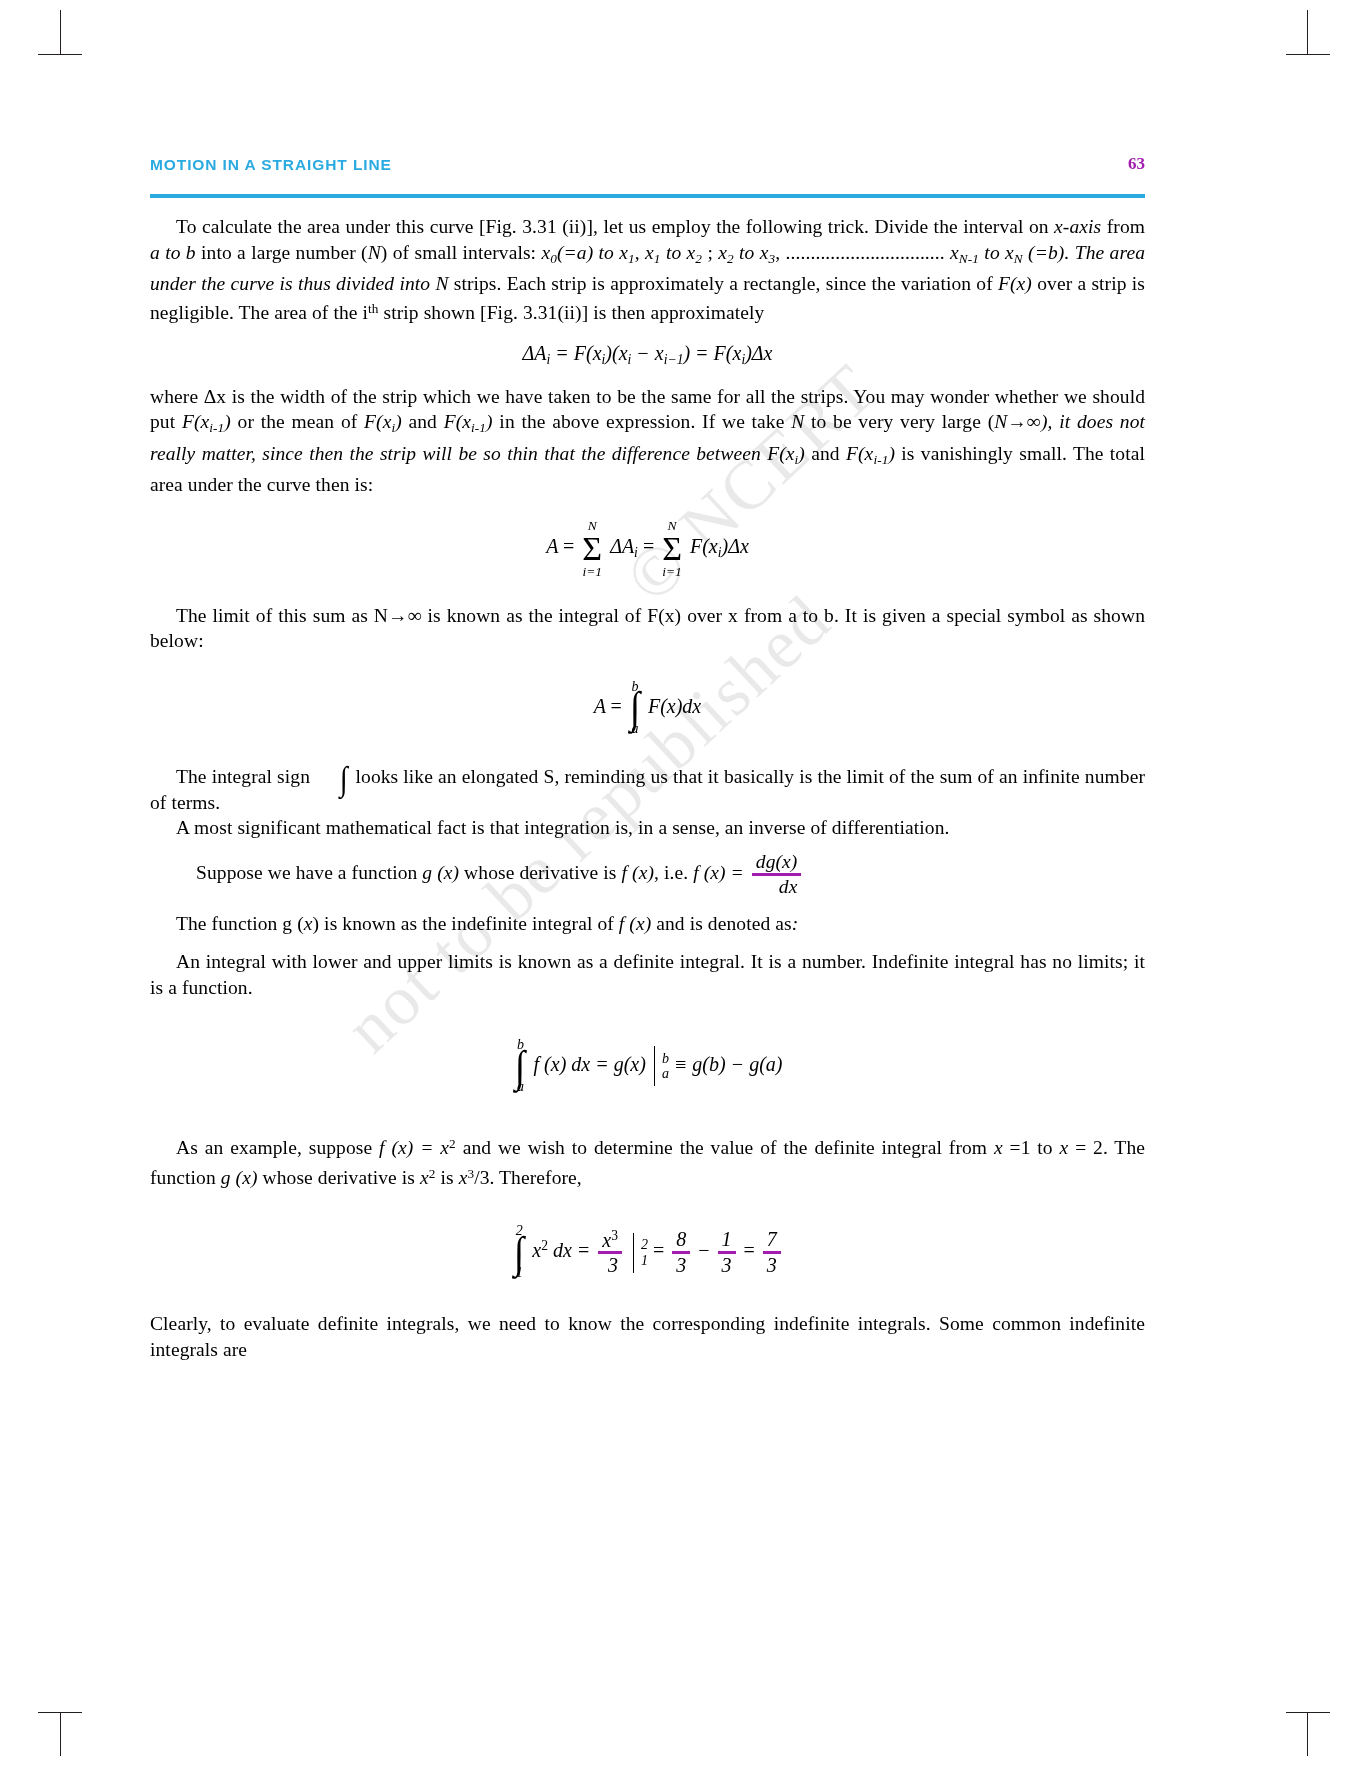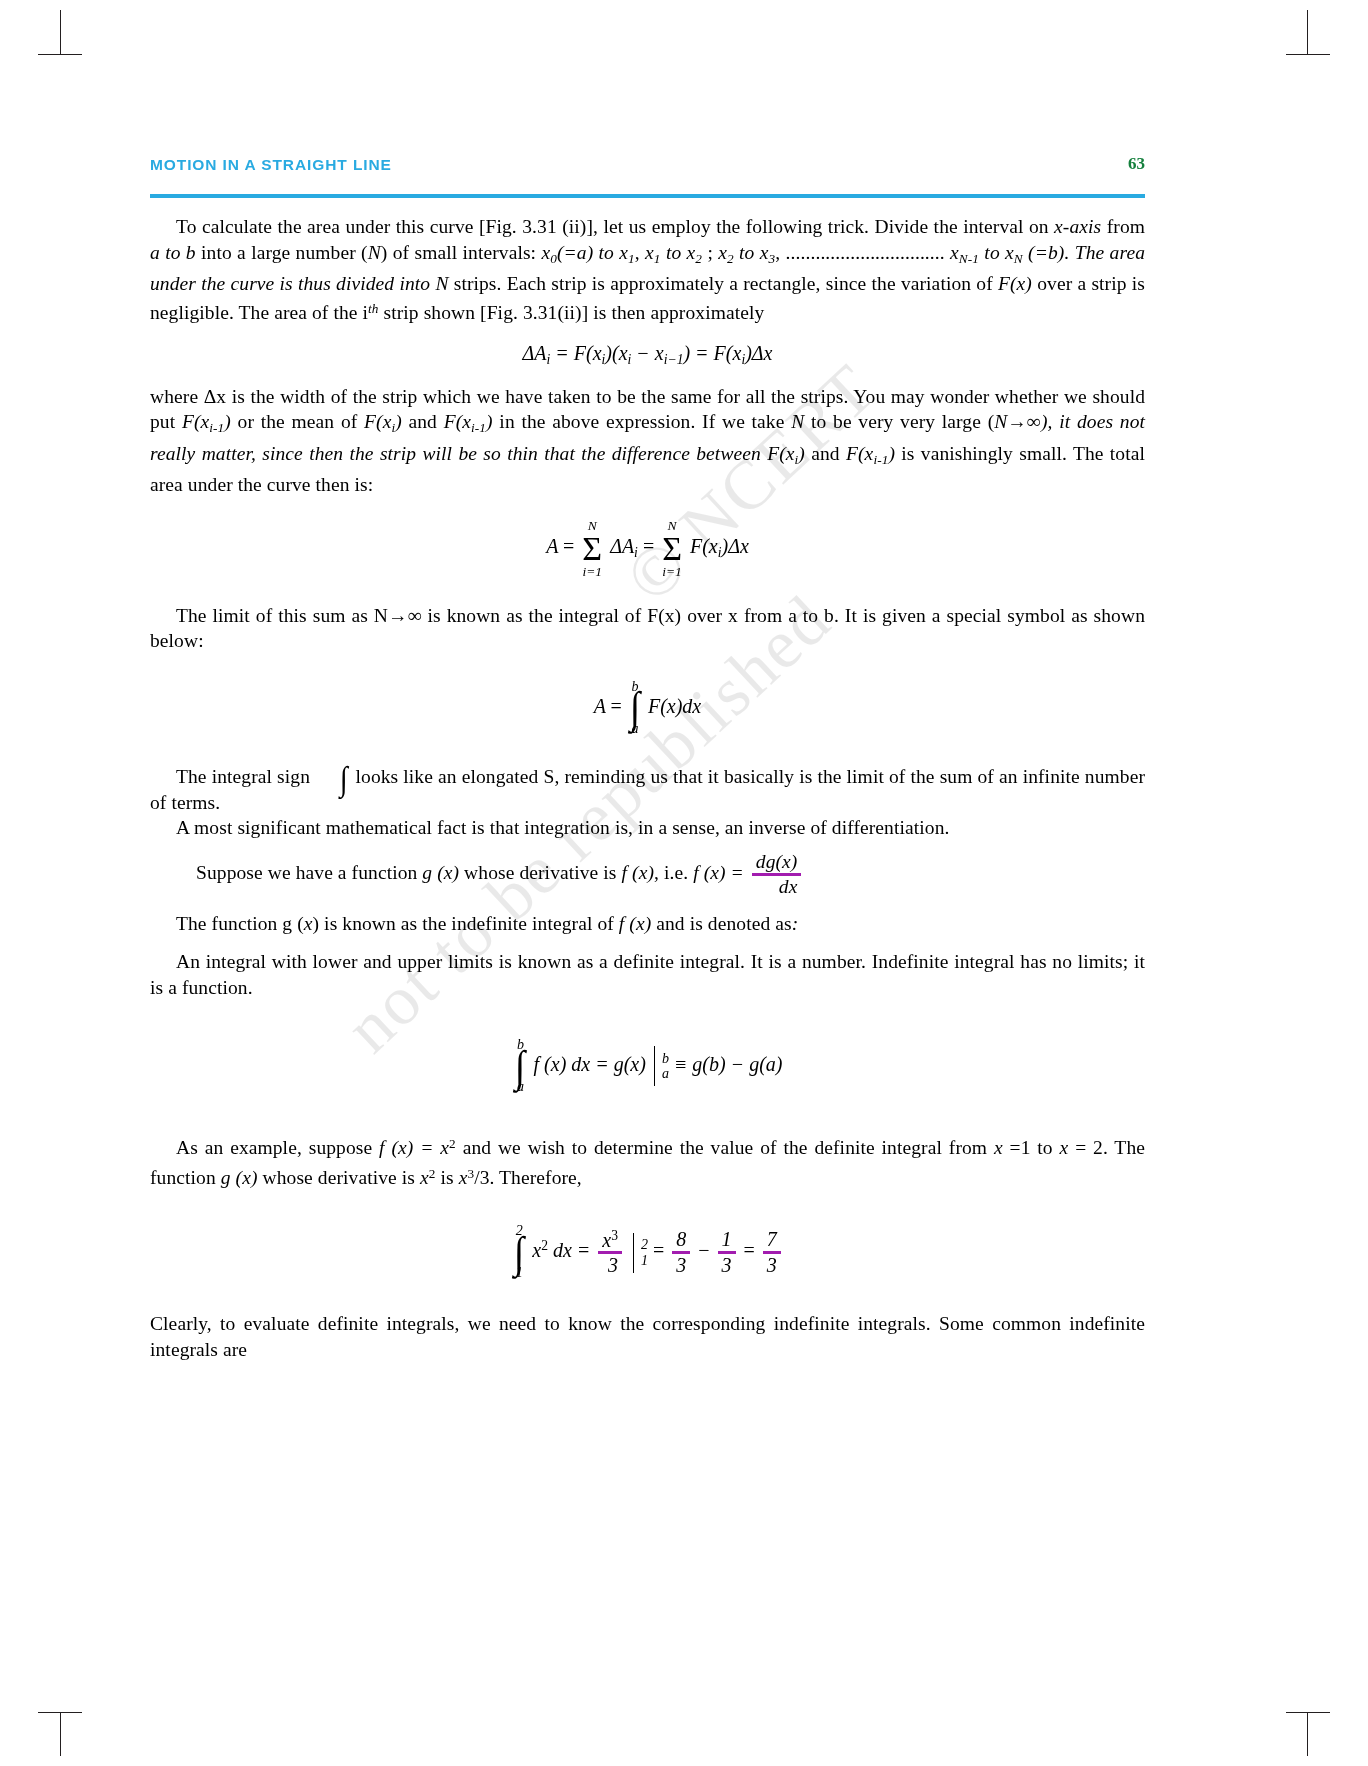--- a/index.html
+++ b/index.html
@@ -51,21 +51,21 @@
     letter-spacing: 0.9px;
     color: #29aae1;
     font-weight: 600;
   }
   .runhead .pageno {
     position: absolute;
     right: 0;
     top: 4px;
     font-family: "Liberation Serif", serif;
     font-size: 17px;
-    color: #15803d;
+    color: #a21caf;
     font-weight: 600;
   }
   .rule {
     height: 4px;
     background: #29aae1;
     margin-top: 4px;
     margin-bottom: 16px;
   }
 
   
@@ -82,21 +82,20 @@
   i, em { font-style: italic; }
 
   sub {
     font-size: 0.68em;
     vertical-align: -0.28em;
     font-style: italic;
   }
   sup {
     font-size: 0.68em;
     vertical-align: 0.48em;
-    font-style: italic;
   }
 
   
   .eq {
     text-align: center;
     font-size: 20px;
     font-style: italic;
     margin: 16px 0;
     font-family: "Liberation Serif", serif;
   }

